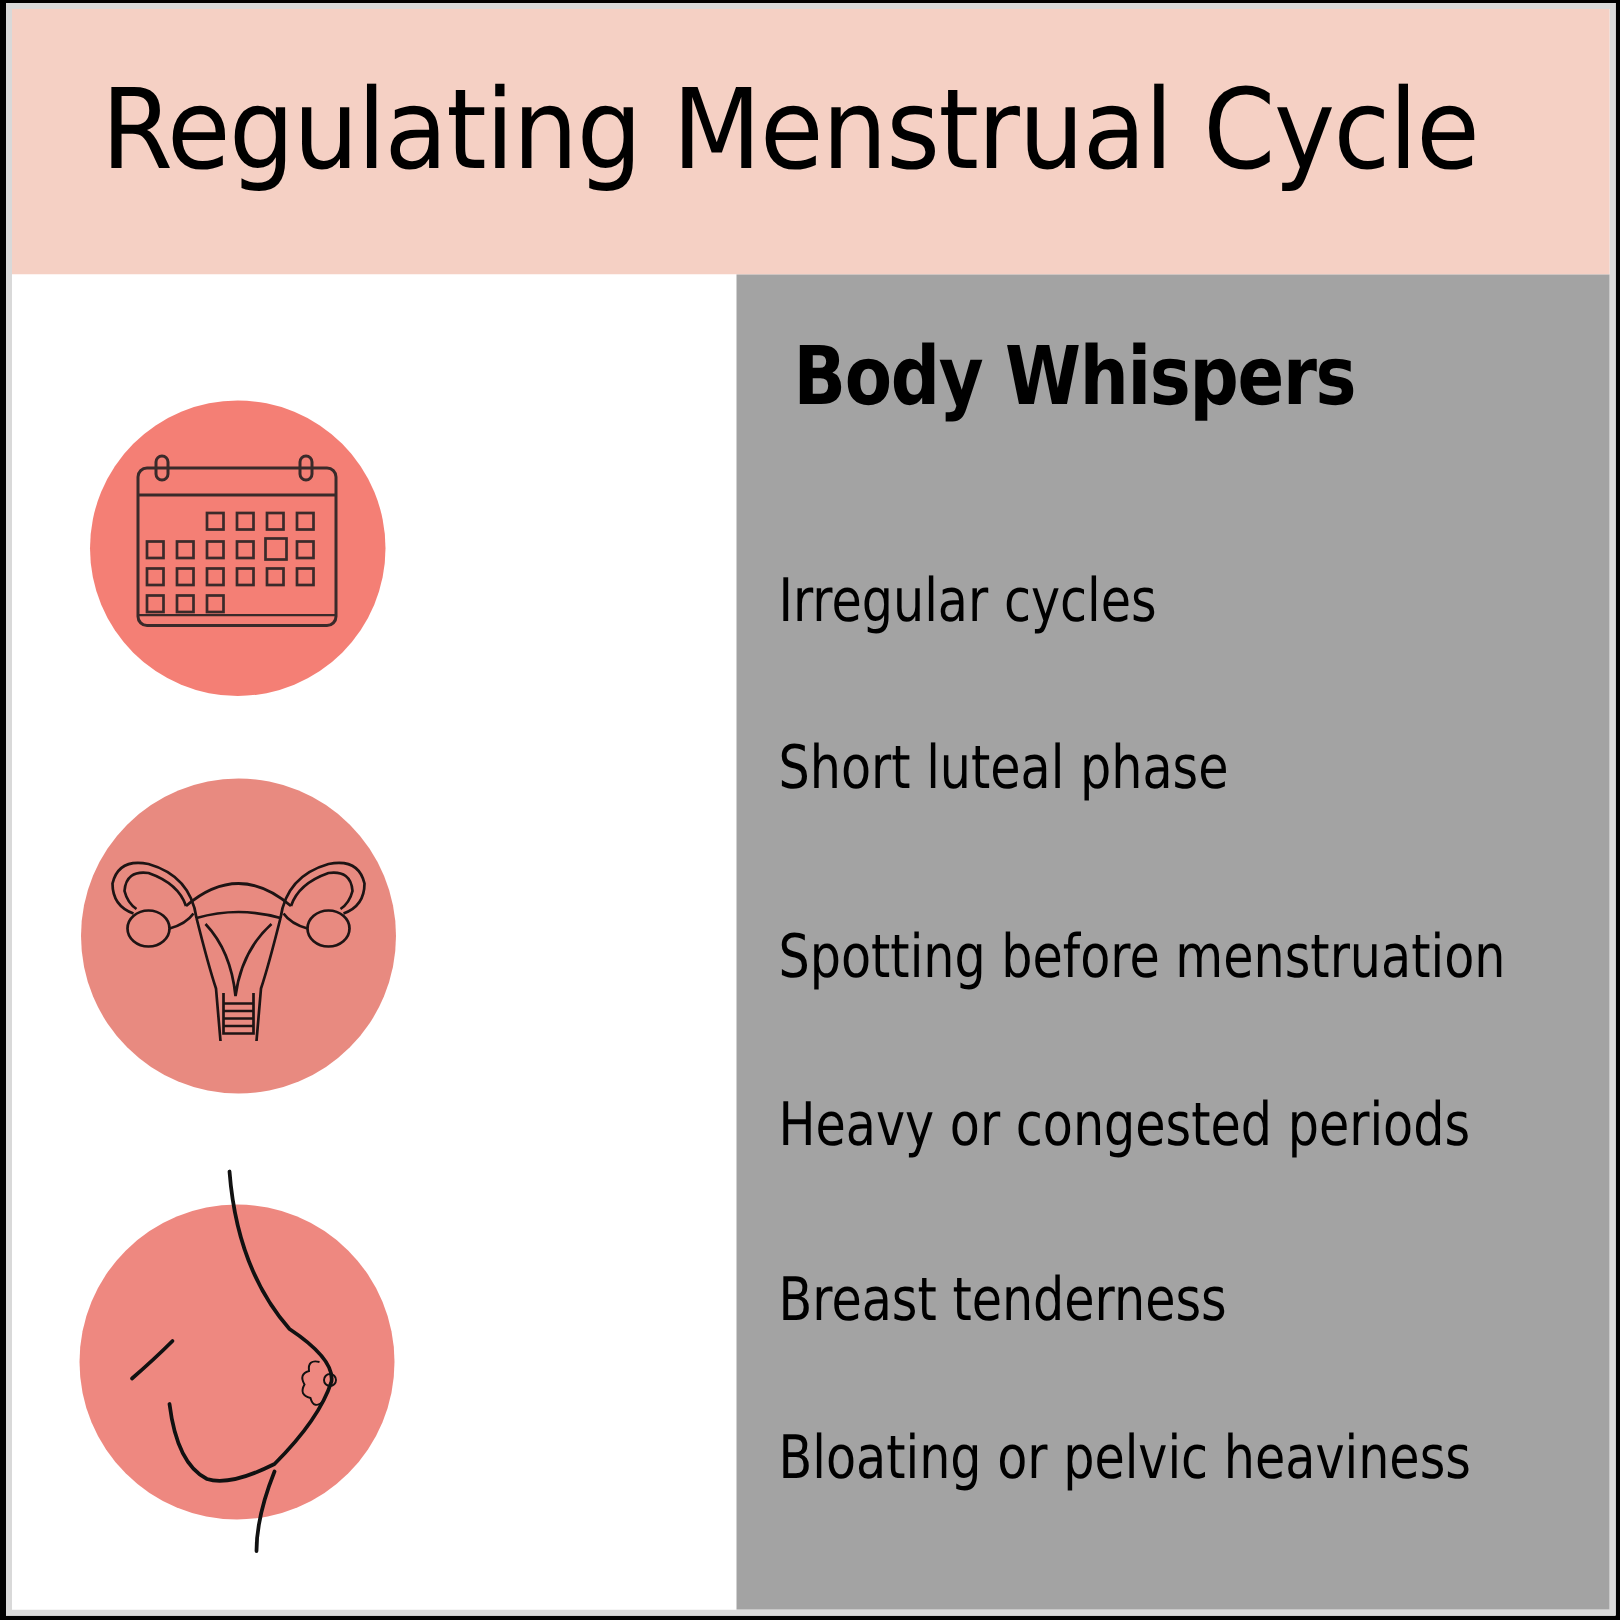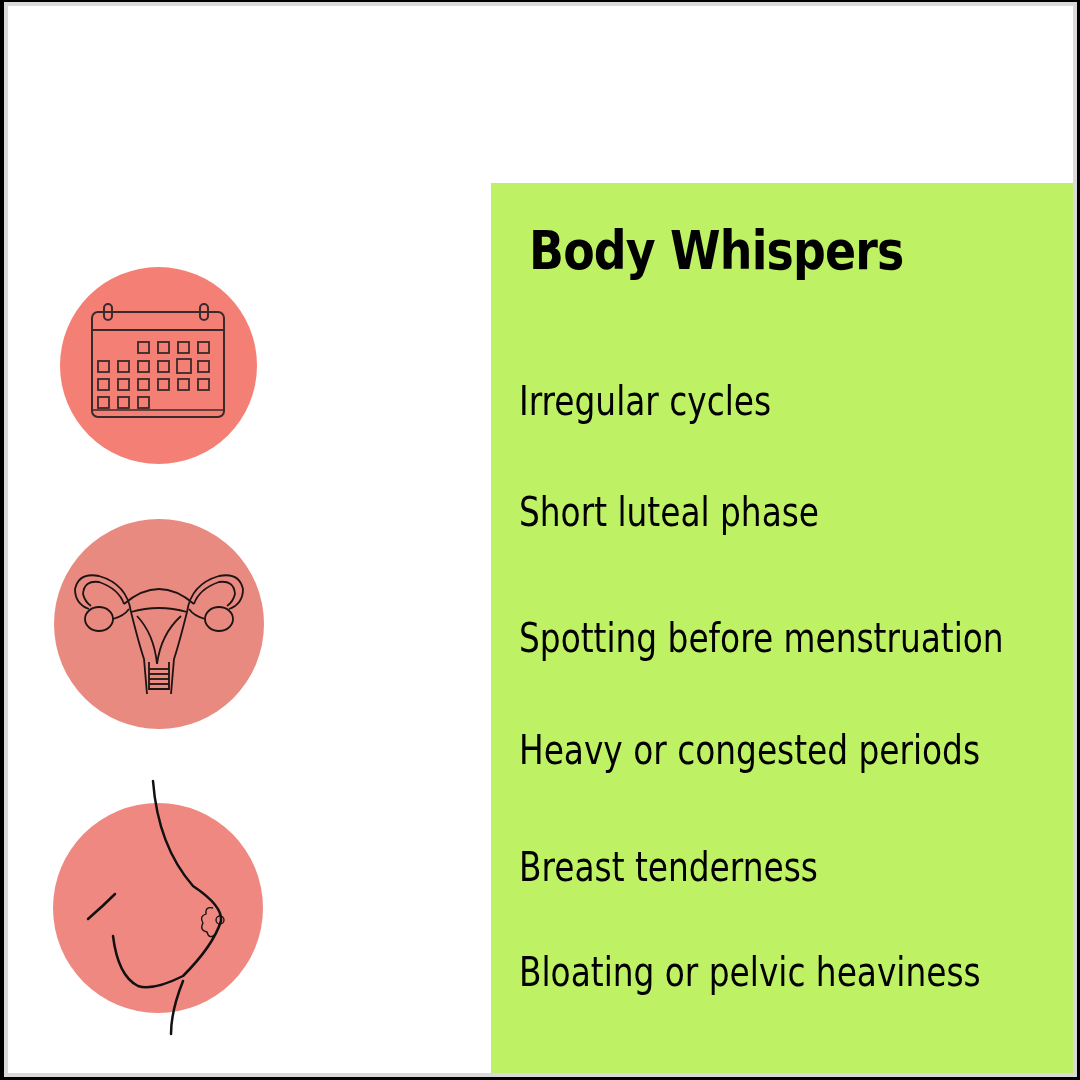--- a/index.html
+++ b/index.html
@@ -2,35 +2,38 @@
 <html><head>
 <meta charset="utf-8">
 <style>
   html,body{margin:0;padding:0;background:#ffffff;}
   body{width:1080px;height:1080px;position:relative;overflow:hidden;font-family:"DejaVu Sans",sans-serif;}
   .frame{position:absolute;left:0;top:0;width:1080px;height:1080px;box-sizing:border-box;border:4px solid #000;border-top-width:2px;border-right-width:3px;border-bottom-width:3px;}
   .inner{position:absolute;left:0;top:0;right:0;bottom:0;box-sizing:border-box;border:4px solid #d9d9d9;background:#fff;}
   .header{position:absolute;left:0;top:0;right:0;height:177px;background:#f5d0c4;}
   .title{position:absolute;left:0;right:0;top:38px;text-align:center;font-size:74px;color:#000;font-family:"DejaVu Sans",sans-serif;font-weight:normal;letter-spacing:-1px;transform:scaleX(0.93);transform-origin:center;padding-right:30px;}
   .left{position:absolute;left:0;top:177px;width:483px;bottom:0;background:#fff;}
-  .right{position:absolute;left:483px;top:177px;right:0;bottom:0;background:#bef264;}
+  .right{position:absolute;left:483px;top:177px;right:0;bottom:0;background:#a3a3a3;}
   .circle{position:absolute;border-radius:50%;}
   .c1{left:52px;top:261px;width:197px;height:197px;background:#f47f75;}
   .c2{left:46px;top:513px;width:210px;height:210px;background:#e88a80;}
   .c3{left:45px;top:797px;width:210px;height:210px;background:#ee8880;}
   .icon{position:absolute;}
   .subtitle{position:absolute;left:38px;top:36px;font-size:54px;color:#000;font-weight:bold;letter-spacing:-1px;transform:scaleX(0.85);transform-origin:left;}
   .item{position:absolute;left:28px;font-size:40px;color:#000;white-space:nowrap;transform:scaleX(0.82);transform-origin:left;}
 </style>
 </head>
 <body>
 
 <div class="frame">
   <div class="inner">
 
+    <div class="header">
+      <div class="title">Regulating Menstrual Cycle</div>
+    </div>
 
     <div class="left"></div>
 
     <div class="circle c1">
       <svg class="icon" style="left:28px;top:35px" width="140" height="120" viewBox="0 0 140 120">
         <rect x="4" y="10" width="132" height="105" rx="6" fill="none" stroke="#3a2a2a" stroke-width="2"></rect>
         <line x1="4" y1="28" x2="136" y2="28" stroke="#3a2a2a" stroke-width="2"></line>
         <line x1="4" y1="108" x2="136" y2="108" stroke="#3a2a2a" stroke-width="1.5"></line>
         <rect x="16" y="2" width="8" height="16" rx="4" fill="none" stroke="#3a2a2a" stroke-width="2"></rect>
         <rect x="112" y="2" width="8" height="16" rx="4" fill="none" stroke="#3a2a2a" stroke-width="2"></rect>

